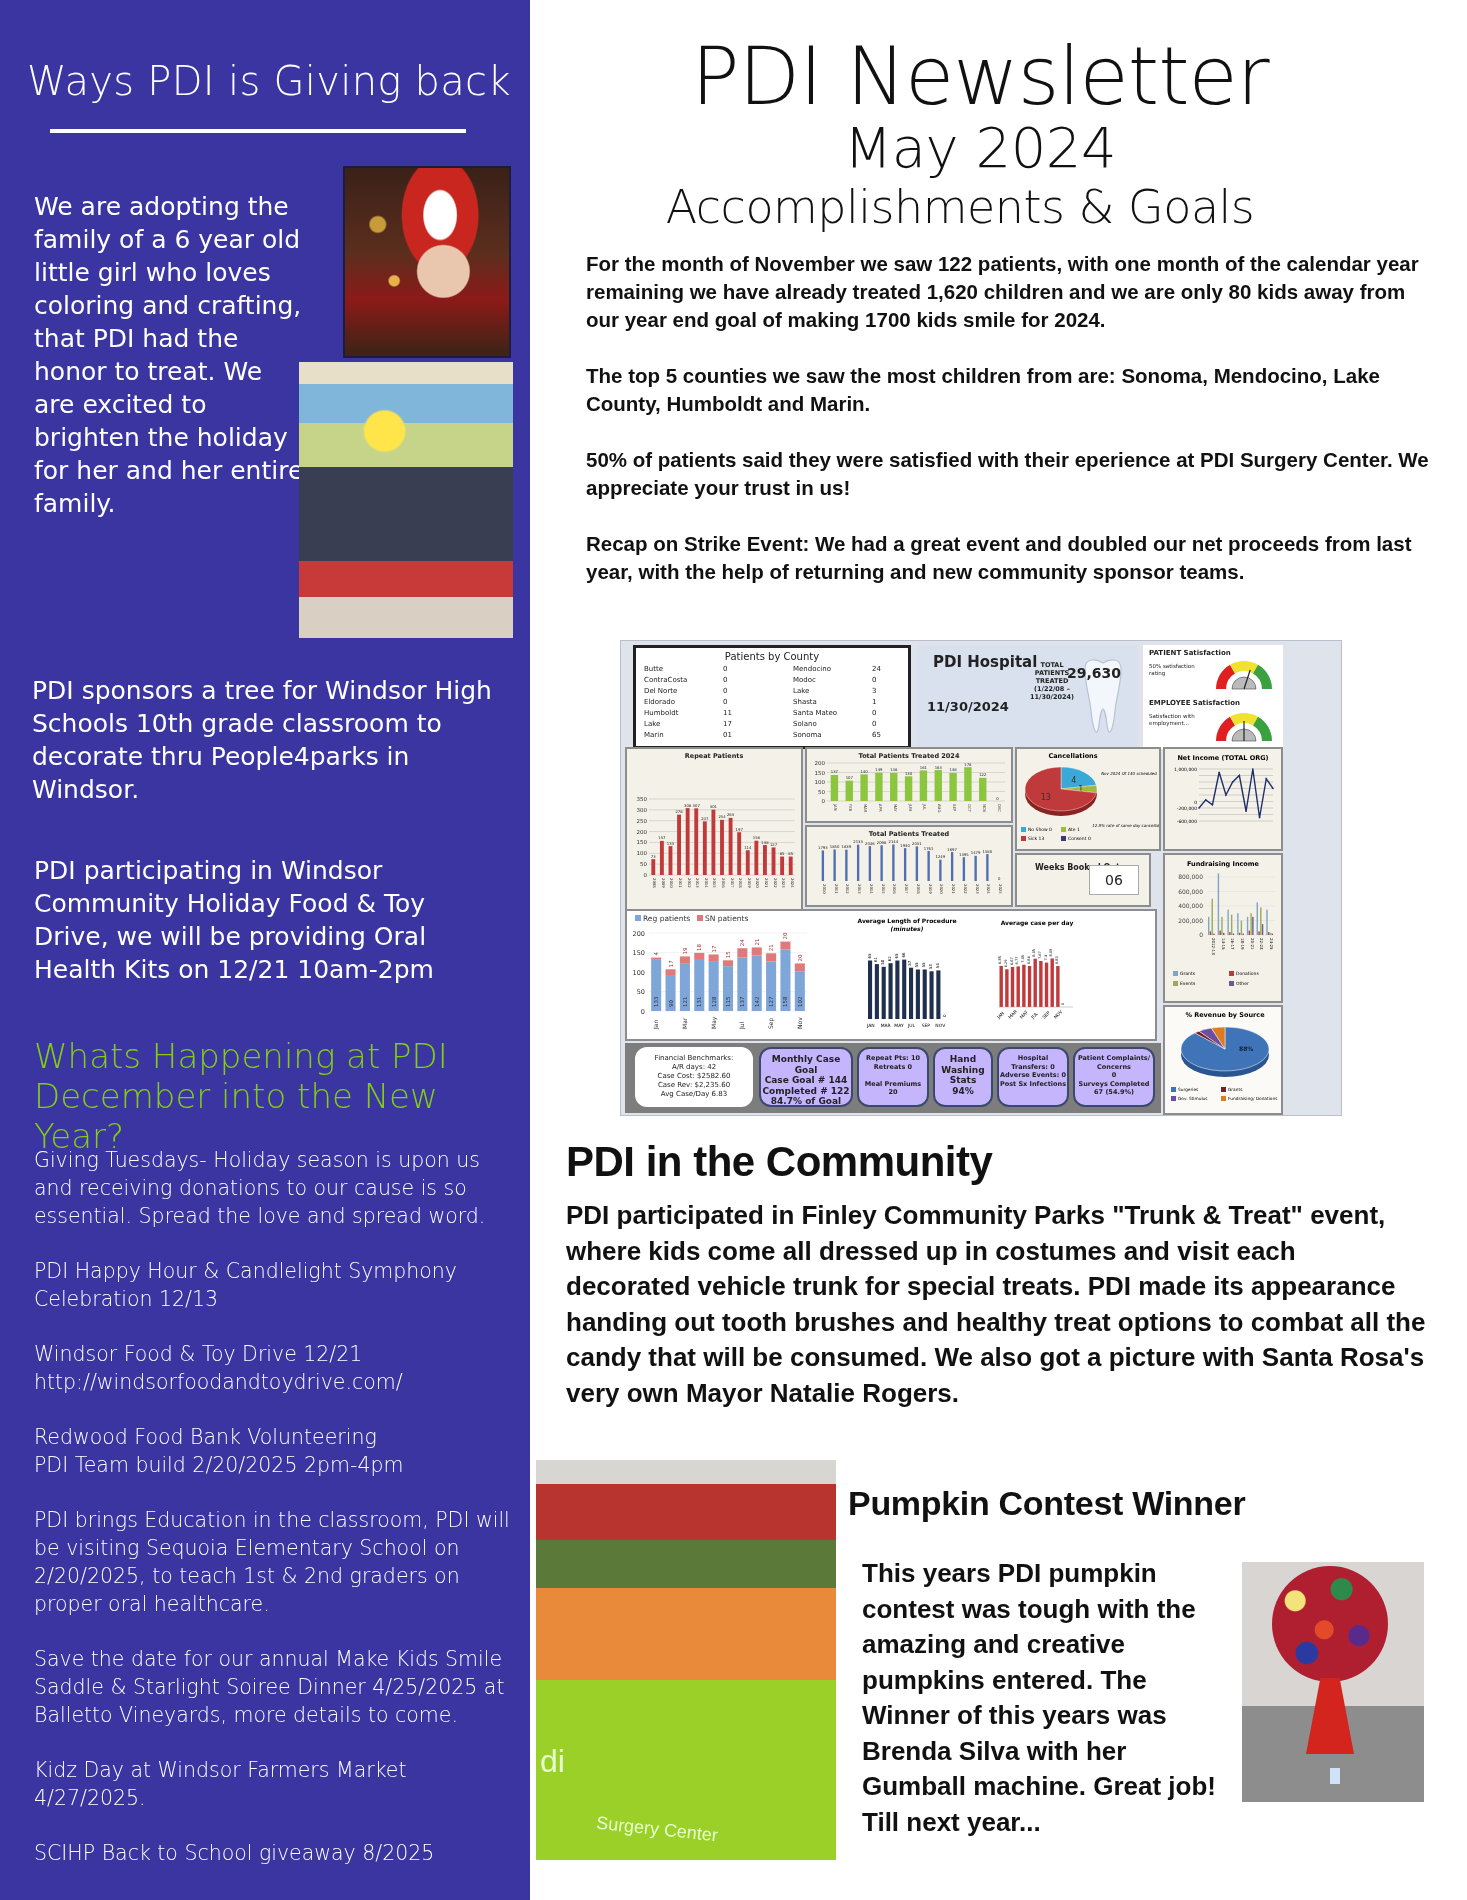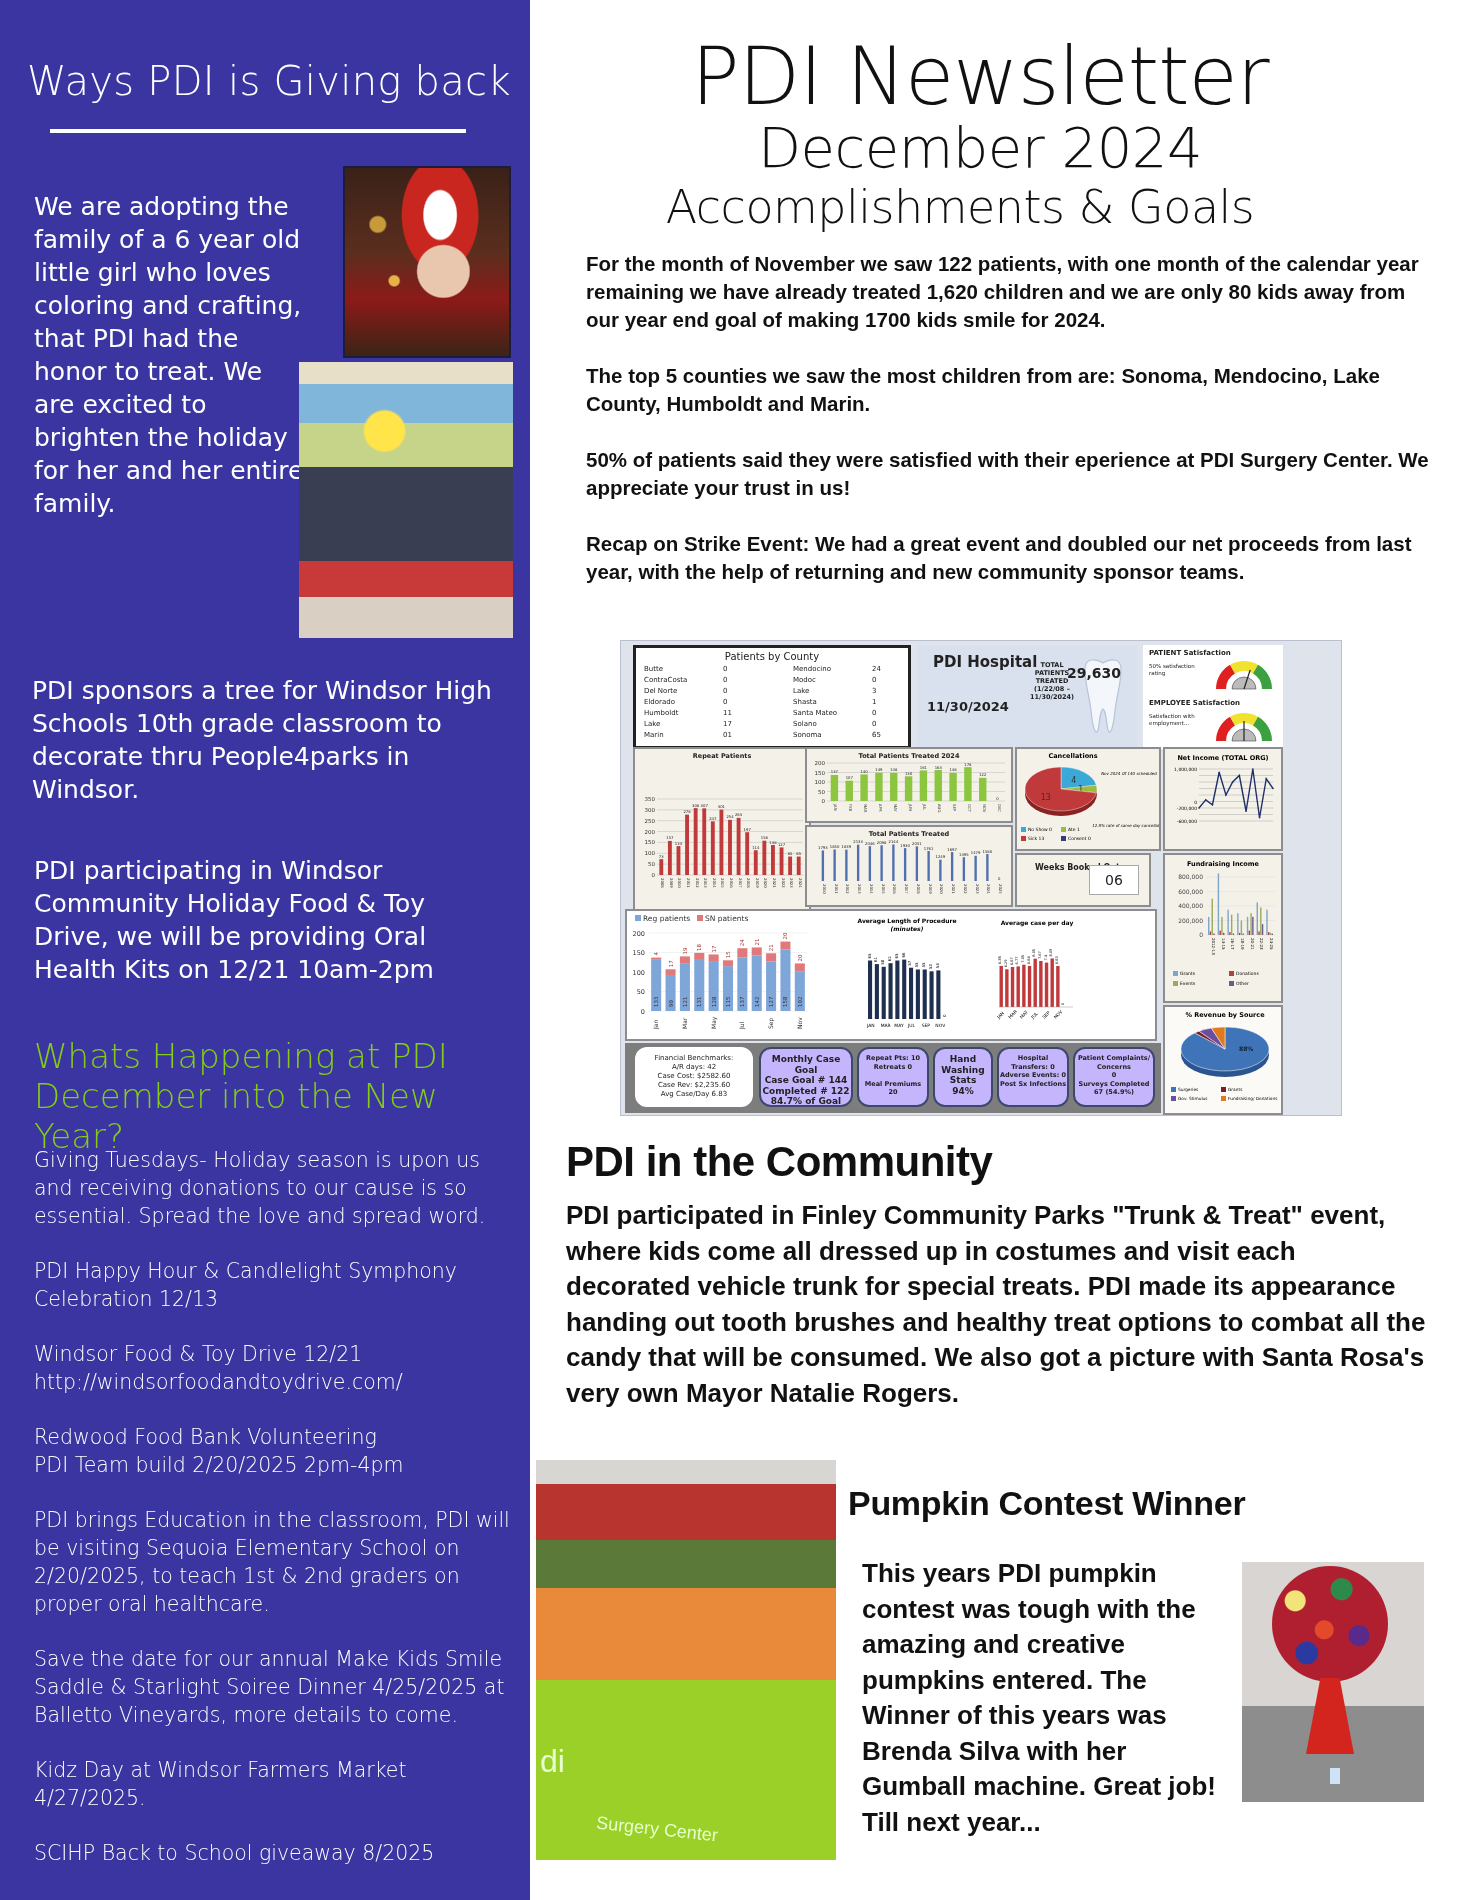--- a/index.html
+++ b/index.html
@@ -51,21 +51,21 @@
   .hero-t1 { position: absolute; left: 16px; top: 8px; font-size: 15px; font-weight: bold; line-height: 18px; }
   .hero-date { position: absolute; left: 10px; top: 54px; font-size: 13px; font-weight: bold; }
   .hero-tp { position: absolute; left: 108px; top: 16px; width: 54px; text-align: center; font-size: 6.5px; font-weight: bold; line-height: 8px; }
   .tooth { position: absolute; left: 162px; top: 10px; width: 48px; height: 88px; }
   .hero-num { position: absolute; left: 150px; top: 20px; font-size: 14px; font-weight: bold; }
   .sat { left: 522px; top: 4px; width: 140px; height: 104px; background: #fff; border: none; }
   .sat-t { position: absolute; left: 6px; font-size: 7px; font-weight: bold; }
   .sat-s { position: absolute; left: 6px; font-size: 5.5px; line-height: 7px; width: 50px; }
   .gauge { position: absolute; left: 70px; width: 62px; height: 34px; }
 
-  .repeat { left: 12px; top: 106px; width: 178px; height: 180px; }
+  .repeat { left: 4px; top: 106px; width: 178px; height: 180px; }
   .tpt24 { left: 184px; top: 106px; width: 208px; height: 76px; }
   .tpt { left: 184px; top: 184px; width: 208px; height: 82px; }
   .cancel { left: 394px; top: 106px; width: 146px; height: 104px; }
   .weeks { left: 394px; top: 212px; width: 136px; height: 54px; }
   .netinc { left: 542px; top: 106px; width: 120px; height: 104px; }
   .fund { left: 542px; top: 212px; width: 120px; height: 150px; }
   .regsn { left: 4px; top: 268px; width: 532px; height: 132px; background: #fff; }
   .revsrc { left: 542px; top: 364px; width: 120px; height: 110px; background: #fbfaf6; }
 
   .chart-svg { position: absolute; left: 0; top: 0; width: 100%; height: 100%; }
@@ -119,21 +119,21 @@
 PDI Team build  2/20/2025 2pm-4pm</p>
     <p class="event">PDI brings Education in the classroom, PDI will be visiting Sequoia Elementary School on 2/20/2025, to teach 1st &amp; 2nd graders on proper oral healthcare.</p>
     <p class="event">Save the date for our annual Make Kids Smile Saddle &amp; Starlight Soiree Dinner  4/25/2025 at Balletto Vineyards, more details to come.</p>
     <p class="event">Kidz Day at Windsor Farmers Market
 4/27/2025.</p>
     <p class="event">SCIHP Back to School giveaway 8/2025</p>
   </div>
 </aside>
 
 <h1 class="main-title">PDI Newsletter</h1>
-<div class="main-sub1">December 2024</div>
+<div class="main-sub1">May 2024</div>
 <div class="main-sub2">Accomplishments &amp; Goals</div>
 
 <div class="intro">
   <p>For the month of November we saw 122 patients, with one month of the calendar year remaining we have already treated 1,620 children and we are only 80 kids away from our year end goal of making 1700 kids smile for 2024.</p>
   <p>The top 5 counties we saw the most children from are: Sonoma, Mendocino, Lake County, Humboldt and Marin.</p>
   <p>50% of patients said they were satisfied with their eperience at PDI Surgery Center. We appreciate your trust in us!</p>
   <p>Recap on Strike Event: We had a great event and doubled our net proceeds from last year, with the help of returning and new community sponsor teams.</p>
 </div>
 
 <div class="dash">

